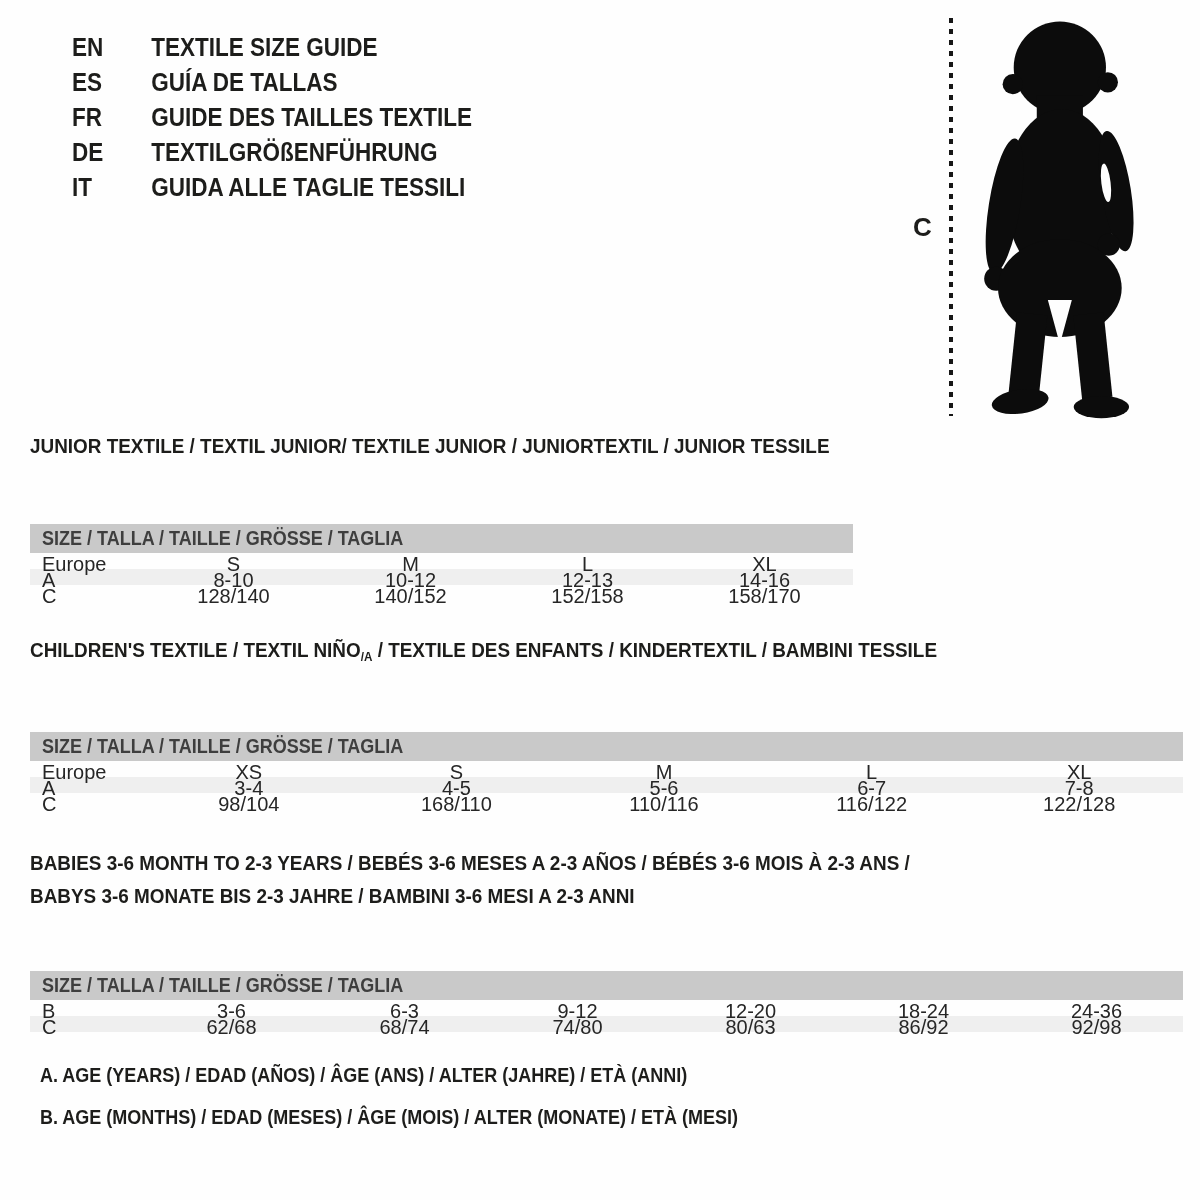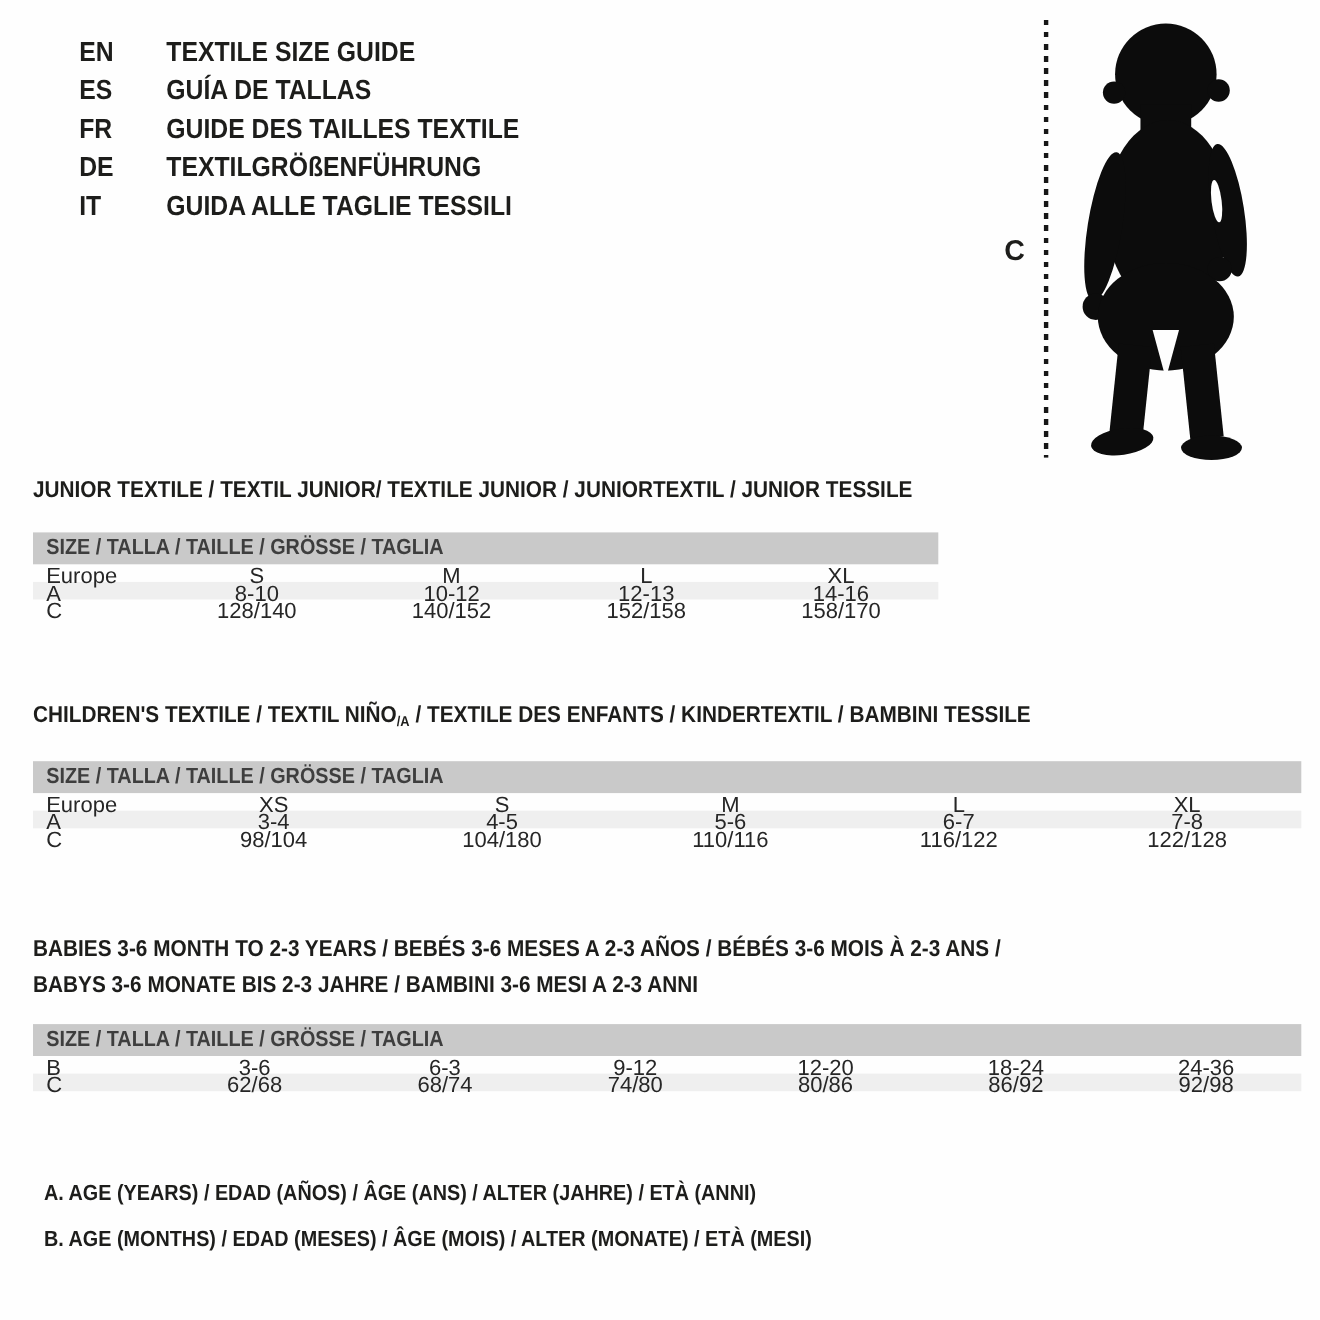--- a/index.html
+++ b/index.html
@@ -26,35 +26,35 @@
   .measure-label { position:absolute; left:8px; top:200px; font-size:26px; font-weight:bold; }
   .silhouette { position:absolute; left:58px; top:2px; width:190px; height:406px; }
 
   
   .sec-heading { position:absolute; left:30px; font-size:21px; font-weight:bold; line-height:24px; }
   .sub { font-size:13px; vertical-align:-4px; }
 
   
   .size-table { position:absolute; left:30px; font-size:20px; }
   .size-bar { height:29px; background:#c9c9c9; display:flex; align-items:center;
-              padding-left:12px; font-weight:bold; color:#3e3e3e; }
+              padding-left:12px; font-weight:bold; color:#3e3e3e;margin-top:40px; }
   .trow { display:grid; height:16px; align-items:center; color:#262626; }
   .trow.shaded { background:#efefef; }
   .lbl { padding-left:12px; text-align:left; }
   .val { text-align:center; }
   .t-junior   { top:484px; width:823px; }
   .t-junior .trow   { grid-template-columns:115px repeat(4,1fr); }
   .t-children { top:692px; width:1153px; }
   .t-children .trow { grid-template-columns:115px repeat(5,1fr); }
   .t-babies   { top:931px; width:1153px; }
   .t-babies .trow   { grid-template-columns:115px repeat(6,1fr); }
 
   
   .legend { position:absolute; left:40px; top:1064px; font-size:20px; font-weight:bold; }
-  .legend-line { height:42px; display:flex; align-items:center; }
+  .legend-line { height:42px; display:flex; }
 </style>
 </head>
 <body>
 
 <div class="lang-list">
   <div class="lang-row">
     <span class="lang-code">EN</span>
     <span class="lang-title">TEXTILE SIZE GUIDE</span>
   </div>
   <div class="lang-row">
@@ -149,21 +149,21 @@
     <span class="lbl">A</span>
     <span class="val">3-4</span>
     <span class="val">4-5</span>
     <span class="val">5-6</span>
     <span class="val">6-7</span>
     <span class="val">7-8</span>
   </div>
   <div class="trow">
     <span class="lbl">C</span>
     <span class="val">98/104</span>
-    <span class="val">104/180</span>
+    <span class="val">168/110</span>
     <span class="val">110/116</span>
     <span class="val">116/122</span>
     <span class="val">122/128</span>
   </div>
 </div>
 
 <div class="sec-heading" style="top:846px; line-height:33px;">
   <div><span class="cond">BABIES 3-6 MONTH TO 2-3 YEARS / BEBÉS 3-6 MESES A 2-3 AÑOS / BÉBÉS 3-6 MOIS À 2-3 ANS /</span></div>
   <div><span class="cond">BABYS 3-6 MONATE BIS 2-3 JAHRE / BAMBINI 3-6 MESI A 2-3 ANNI</span></div>
 </div>
@@ -178,21 +178,21 @@
     <span class="val">9-12</span>
     <span class="val">12-20</span>
     <span class="val">18-24</span>
     <span class="val">24-36</span>
   </div>
   <div class="trow shaded">
     <span class="lbl">C</span>
     <span class="val">62/68</span>
     <span class="val">68/74</span>
     <span class="val">74/80</span>
-    <span class="val">80/86</span>
+    <span class="val">80/63</span>
     <span class="val">86/92</span>
     <span class="val">92/98</span>
   </div>
 </div>
 
 <div class="legend">
   <div class="legend-line">
     <span class="cond">A. AGE (YEARS) / EDAD (AÑOS) / ÂGE (ANS) / ALTER (JAHRE) / ETÀ (ANNI)</span>
   </div>
   <div class="legend-line">

